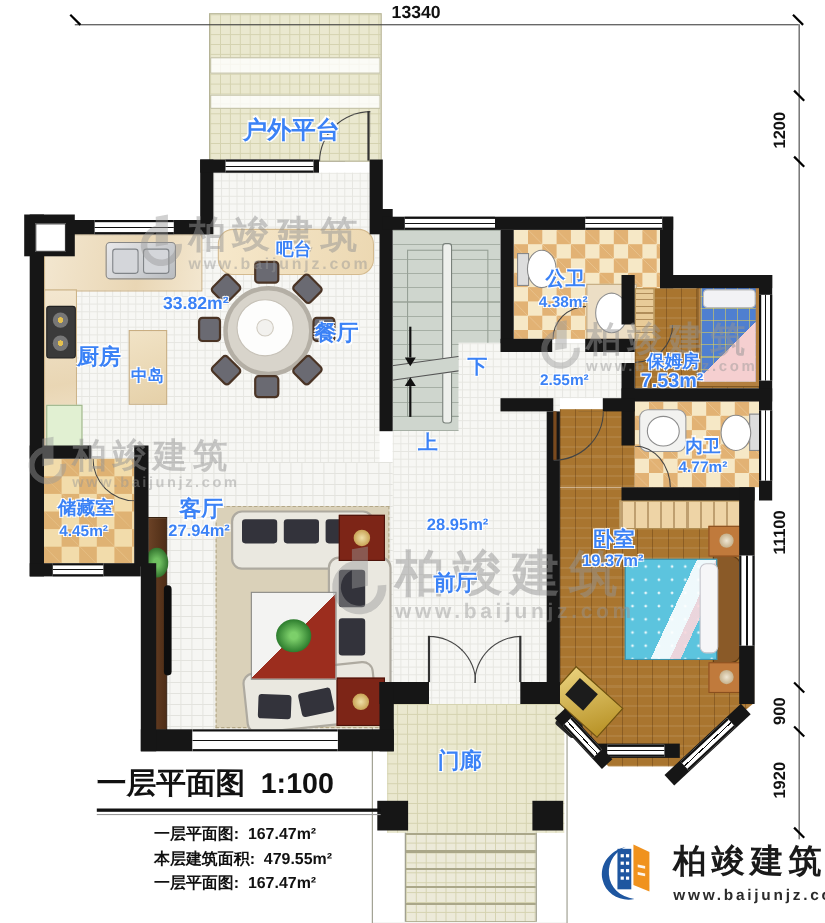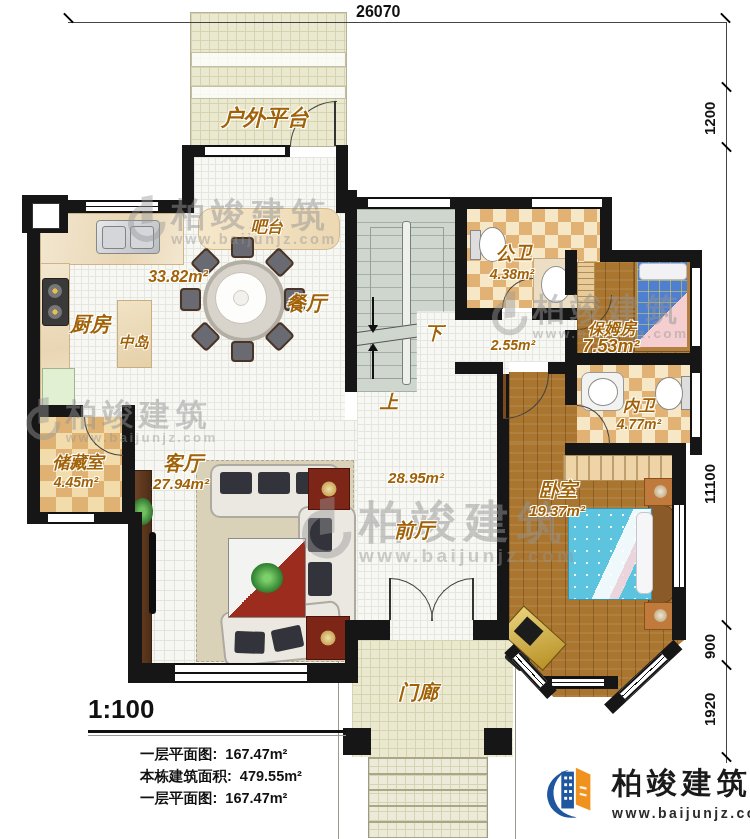--- a/index.html
+++ b/index.html
@@ -14,22 +14,22 @@
   .tile-s{background-color:#f7f7f4;background-image:linear-gradient(#e6e6e1 1px,transparent 1px),linear-gradient(90deg,#e6e6e1 1px,transparent 1px);background-size:7px 7px;}
   .tile-l{background-color:#f6f6f3;background-image:linear-gradient(#e3e3de 1px,transparent 1px),linear-gradient(90deg,#e3e3de 1px,transparent 1px);background-size:10px 10px;}
   .hatch{background-color:#eae8cf;background-image:linear-gradient(#d5d3b0 1px,transparent 1px),linear-gradient(90deg,#d5d3b0 1px,transparent 1px);background-size:9px 9px;}
   .checker{background-color:#f6e8c6;background-image:linear-gradient(45deg,#e2b274 25%,transparent 25%,transparent 75%,#e2b274 75%),linear-gradient(45deg,#e2b274 25%,transparent 25%,transparent 75%,#e2b274 75%);background-size:26px 26px;background-position:0 0,13px 13px;}
   .checker-lg{background-color:#f2dcab;background-image:linear-gradient(45deg,#dfb273 25%,transparent 25%,transparent 75%,#dfb273 75%),linear-gradient(45deg,#dfb273 25%,transparent 25%,transparent 75%,#dfb273 75%);background-size:32px 32px;background-position:0 0,16px 16px;}
   .wood{background-color:#a9752f;background-image:repeating-linear-gradient(90deg,rgba(60,30,5,.28) 0 1px,transparent 1px 14px),repeating-linear-gradient(0deg,rgba(255,255,255,.08) 0 2px,transparent 2px 9px);}
   .floor{position:absolute;z-index:1;}
   .furn{position:absolute;z-index:2;}
   .arc{position:absolute;z-index:4;}
   .leaf{position:absolute;background:#333;z-index:4;}
-  .lbl{position:absolute;font-weight:bold;color:#a16207;white-space:nowrap;z-index:6;transform:translate(-50%,-50%);
-       text-shadow:-1px -1px 0 rgba(255,255,255,.95),1px -1px 0 rgba(255,255,255,.95),-1px 1px 0 rgba(255,255,255,.95),1px 1px 0 rgba(255,255,255,.95);font-style:italic;}
+  .lbl{position:absolute;font-weight:bold;color:#3b82f6;white-space:nowrap;z-index:6;transform:translate(-50%,-50%);
+       text-shadow:-1px -1px 0 rgba(255,255,255,.95),1px -1px 0 rgba(255,255,255,.95),-1px 1px 0 rgba(255,255,255,.95),1px 1px 0 rgba(255,255,255,.95);}
   .tick{position:absolute;width:13px;height:2px;background:#000;transform:rotate(45deg);z-index:6;}
   .dimline{position:absolute;background:#444;z-index:5;}
   .dimtext{position:absolute;font-weight:bold;color:#111;font-size:16px;z-index:6;}
   .dimv{position:absolute;font-weight:bold;color:#111;font-size:15px;z-index:6;writing-mode:vertical-rl;transform:rotate(180deg);text-align:center;}
   .wm{position:absolute;z-index:5;display:flex;align-items:flex-start;transform-origin:top left;pointer-events:none;}
   .wm-glyph{width:42px;height:48px;margin-right:9px;position:relative;opacity:.45;}
   .wm-glyph .g1{position:absolute;left:0;top:10px;width:30px;height:30px;border:7px solid #9a9a9a;border-top-color:transparent;border-radius:50%;transform:rotate(40deg);}
   .wm-glyph .g2{position:absolute;left:16px;top:0;width:13px;height:32px;background:#9a9a9a;transform:skewY(-10deg);}
   .wm-brand{font-size:40px;line-height:1.05;font-weight:bold;color:rgba(148,148,148,.5);letter-spacing:7px;}
   .wm-url{font-size:17px;font-weight:bold;color:rgba(148,148,148,.45);letter-spacing:3px;}
@@ -304,46 +304,47 @@
   <div class="lbl" style="left:513px;top:345px;font-size:14px;">2.55m²</div>
   <div class="lbl" style="left:558px;top:490px;font-size:19px;">卧室</div>
   <div class="lbl" style="left:557px;top:510px;font-size:15px;">19.37m²</div>
   <div class="lbl" style="left:418px;top:692px;font-size:20px;">门廊</div>
   <div class="lbl" style="left:434px;top:333px;font-size:18px;">下</div>
   <div class="lbl" style="left:389px;top:402px;font-size:18px;">上</div>
 
   <div class="dimline" style="left:68px;top:22px;width:658px;height:1px;"></div>
   <div class="tick" style="left:62px;top:17px;"></div>
   <div class="tick" style="left:719px;top:17px;"></div>
-  <div class="dimtext" style="left:356px;top:3px;">26070</div>
+  <div class="dimtext" style="left:356px;top:3px;">13340</div>
 
   <div class="dimline" style="left:726px;top:22px;width:1px;height:741px;"></div>
   <div class="tick" style="left:720px;top:86px;"></div>
   <div class="tick" style="left:720px;top:146px;"></div>
   <div class="tick" style="left:720px;top:624px;"></div>
   <div class="tick" style="left:720px;top:664px;"></div>
   <div class="tick" style="left:720px;top:756px;"></div>
   <div class="dimv" style="left:701px;top:94px;height:48px;">1200</div>
   <div class="dimv" style="left:701px;top:438px;height:92px;">11100</div>
   <div class="dimv" style="left:701px;top:626px;height:40px;">900</div>
   <div class="dimv" style="left:701px;top:680px;height:58px;">1920</div>
 
   <div class="a" style="left:88px;top:694px;width:270px;z-index:7;">
     <div style="display:flex;align-items:baseline;gap:14px;">
+      <span style="font-size:27px;font-weight:bold;color:#111;">一层平面图</span>
       <span style="font-size:26px;font-weight:bold;color:#111;">1:100</span>
     </div>
     <div style="width:258px;height:3px;background:#111;margin-top:5px;"></div>
     <div style="width:258px;height:1px;background:#999;margin-top:2px;"></div>
     <div style="margin:8px 0 0 52px;">
       <div class="stat-row">
           <span>一层平面图:</span>
           <span class="sv">167.47m²</span>
         </div>
       <div class="stat-row">
-          <span>本栋建筑面积:</span>
+          <span>本层建筑面积:</span>
           <span class="sv">479.55m²</span>
         </div>
       <div class="stat-row">
           <span>一层平面图:</span>
           <span class="sv">167.47m²</span>
         </div>
     </div>
   </div>
 
   <div class="a" style="left:540px;top:760px;display:flex;align-items:center;z-index:7;">

